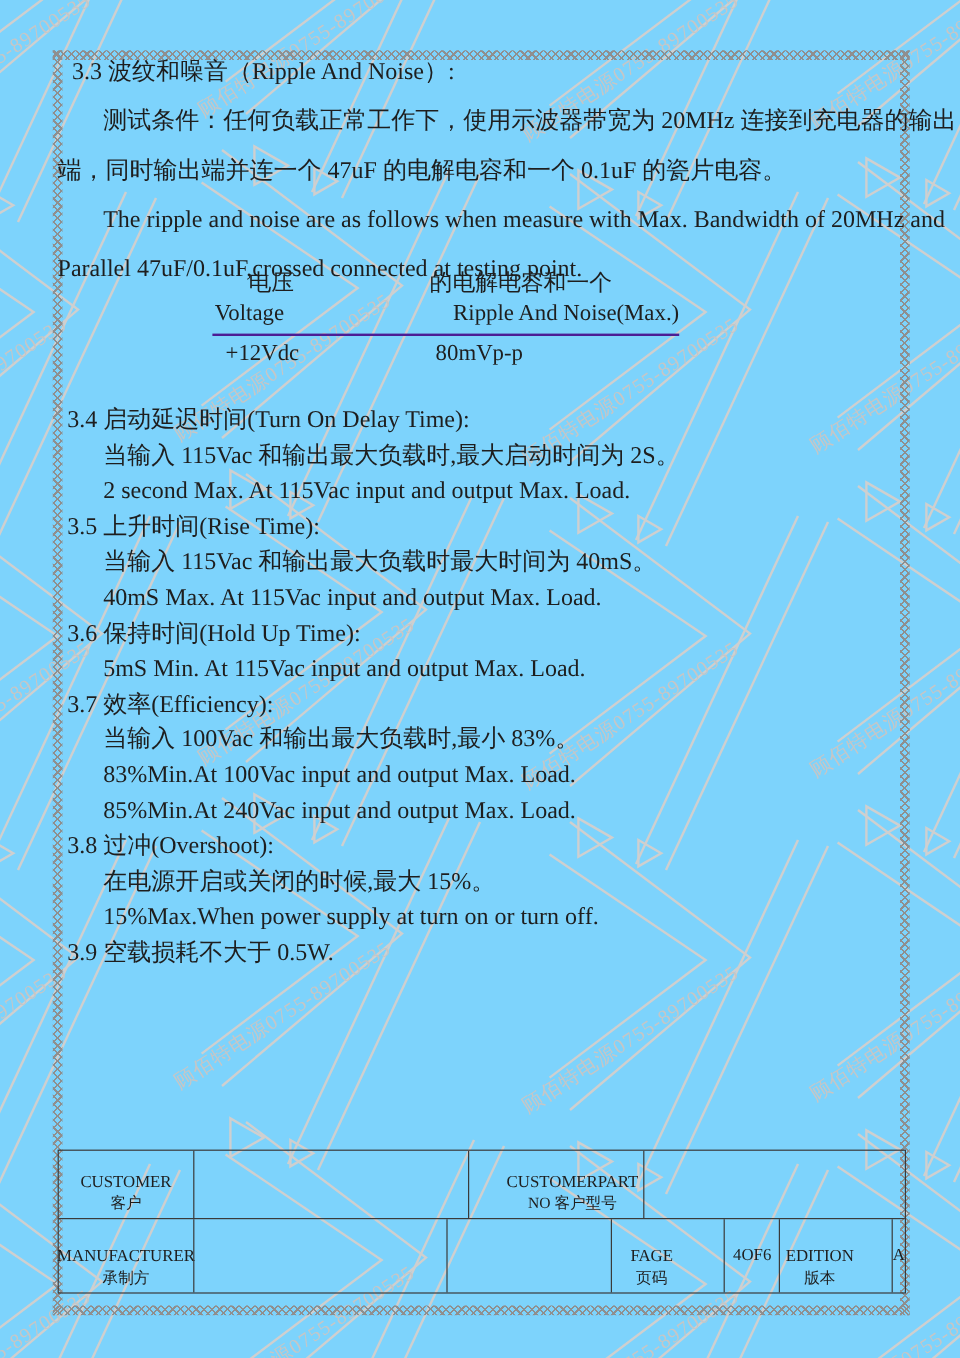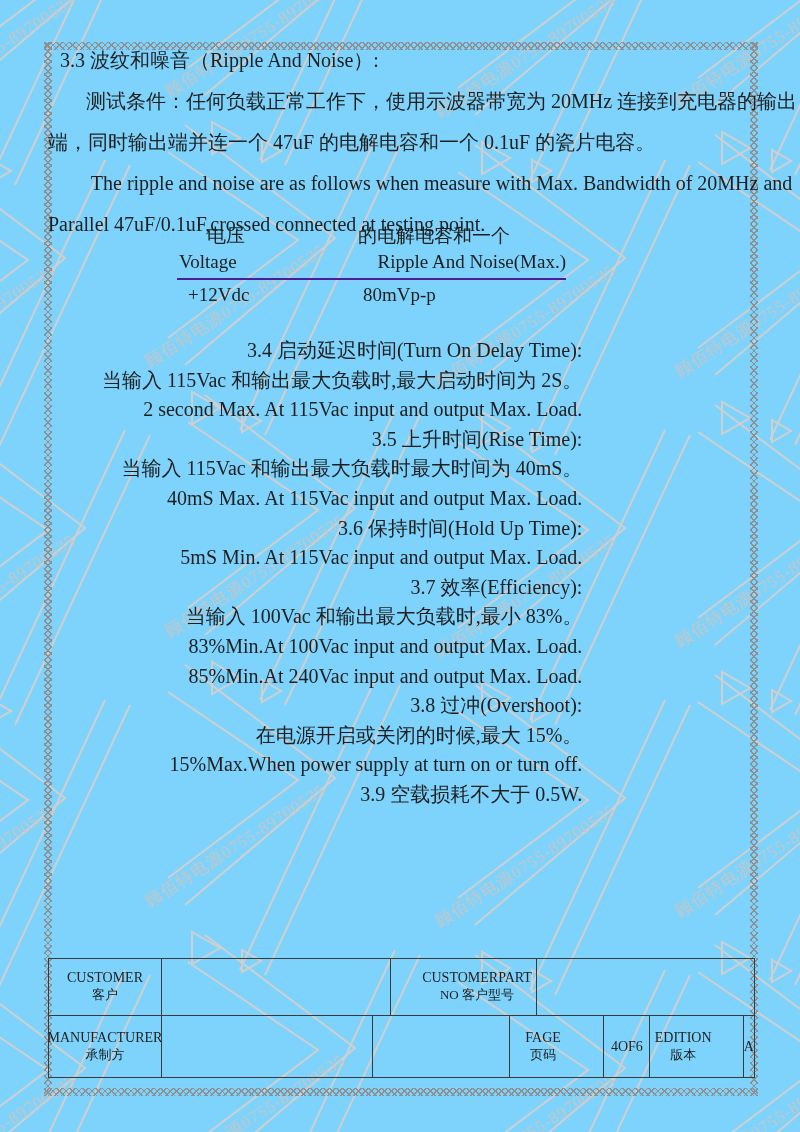--- a/index.html
+++ b/index.html
@@ -17,44 +17,44 @@
         repeating-linear-gradient(-45deg,#8f8f8f 0 1.3px,rgba(0,0,0,0) 1.3px 4.6px);}
   .zz.t{left:0;top:0;width:100%;height:8px;}
   .zz.b{left:0;bottom:0;width:100%;height:8px;}
   .zz.l{left:0;top:0;width:8px;height:100%;}
   .zz.r{right:0;top:0;width:8px;height:100%;}
   
   .content{position:absolute;left:50px;top:0;width:706px;z-index:2;}
   .ln{white-space:nowrap;}
   .top-block{position:absolute;left:0;top:40px;font-size:20px;line-height:41px;}
   .top-block .h33{margin-left:10px;}
-  .top-block .ind{margin-left:36px;text-align:center;}
+  .top-block .ind{margin-left:36px;}
   .top-block .cont{margin-left:-2px;}
   
   .rt{position:absolute;left:0;top:221px;width:706px;height:95px;font-size:19px;}
   .rt span{position:absolute;white-space:nowrap;}
   .rt .cnv{left:157px;top:2px;}
   .rt .cnr{left:308px;top:2px;}
   .rt .uline{position:absolute;left:127px;top:30px;width:389px;height:27px;border-bottom:2px solid #4c1d95;}
   .rt .env{left:2px;top:0;}
   .rt .enr{right:0;top:0;}
   .rt .val{left:138px;top:63px;}
   .rt .rip{left:313px;top:63px;}
   
-  .secs{position:absolute;left:16px;top:336px;font-size:20px;line-height:29.6px;text-align:right;}
+  .secs{position:absolute;left:0;top:336px;font-size:20px;line-height:29.6px;}
   .secs .sh{margin-left:6px;}
   .secs .sl{margin-left:36px;}
   
   .footer{position:absolute;left:48px;top:958px;width:707px;height:120px;z-index:2;
           border:1px solid #3a3a3a;box-sizing:border-box;font-size:14px;}
   .frow{display:flex;width:100%;box-sizing:border-box;}
   .frow.r1{height:57px;border-bottom:1px solid #3a3a3a;}
   .frow.r2{height:61px;}
   .fc{box-sizing:border-box;border-left:1px solid #3a3a3a;display:flex;flex-direction:column;
-      align-items:center;justify-content:center;padding:3px 0;}
+      align-items:center;justify-content:flex-end;padding:3px 0;}
   .fc:first-child{border-left:none;}
   .fc .cn{font-size:13px;}
   .w1{width:112px;} .w2{width:229px;} .w3{width:146px;padding-left:27px;}
   .w4{width:73px;} .w5{width:50px;} .w6{width:72px;}
   .wf{flex:1;}
   .center1{justify-content:center;margin-left:27px;}
 </style>
 </head>
 <body>
 

